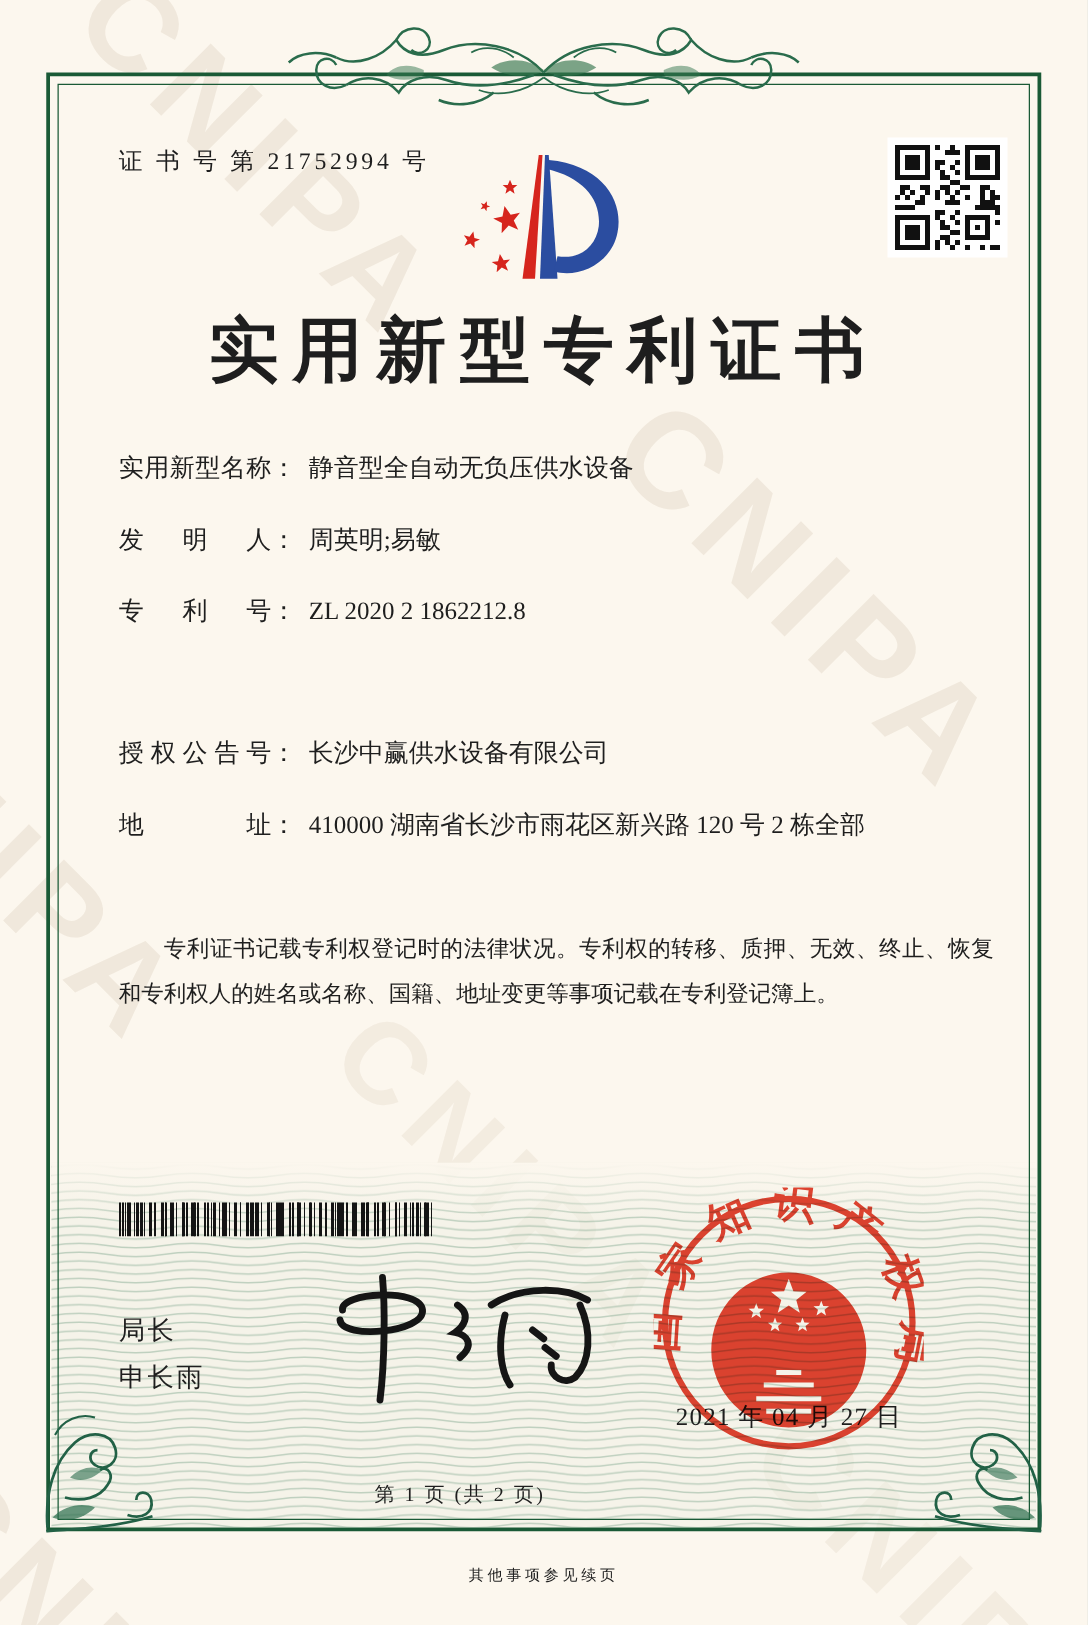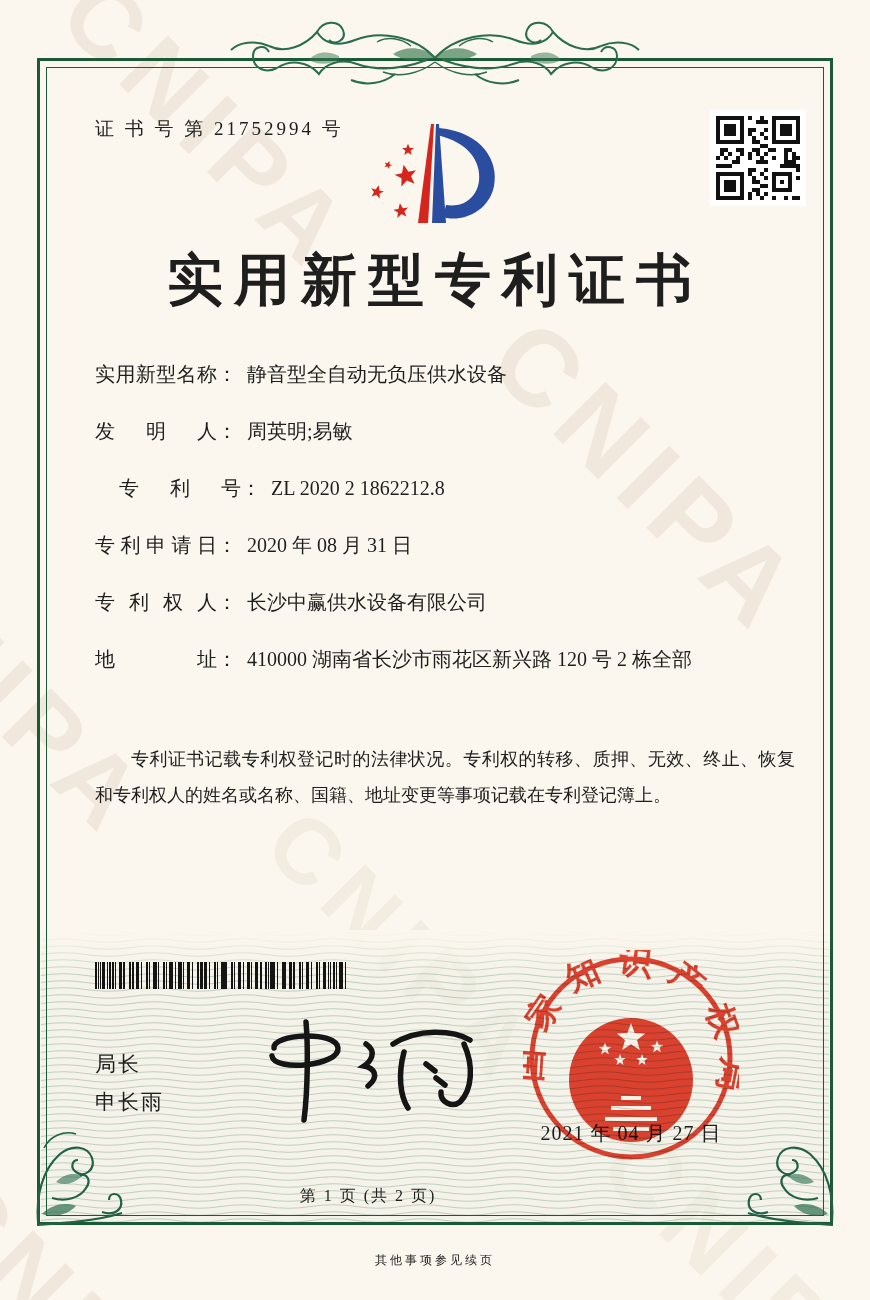--- a/index.html
+++ b/index.html
@@ -241,28 +241,25 @@
   </div>
 
   <div class="title">实用新型专利证书</div>
 
   <div class="frow" style="top:361px;">
     <span class="flabel">实用新型名称</span><span>：</span><span class="fval">静音型全自动无负压供水设备</span>
   </div>
   <div class="frow" style="top:418px;">
     <span class="flabel">发明人</span><span>：</span><span class="fval">周英明;易敏</span>
   </div>
-  <div class="frow" style="top:475px;margin-left:24px;">
+  <div class="frow" style="top:475px;">
     <span class="flabel">专利号</span><span>：</span><span class="fval">ZL 2020 2 1862212.8</span>
   </div>
-  <div class="frow" style="top:532px;">
-    <span class="flabel">专利申请日</span><span>：</span><span class="fval">2020 年 08 月 31 日</span>
-  </div>
   <div class="frow" style="top:589px;">
-    <span class="flabel">专利权人</span><span>：</span><span class="fval">长沙中赢供水设备有限公司</span>
+    <span class="flabel">授权公告号</span><span>：</span><span class="fval">长沙中赢供水设备有限公司</span>
   </div>
   <div class="frow" style="top:646px;">
     <span class="flabel">地址</span><span>：</span><span class="fval">410000 湖南省长沙市雨花区新兴路 120 号 2 栋全部</span>
   </div>
 
 
   <div class="paras">
     <p>专利证书记载专利权登记时的法律状况。专利权的转移、质押、无效、终止、恢复和专利权人的姓名或名称、国籍、地址变更等事项记载在专利登记簿上。</p>
   </div>
 

